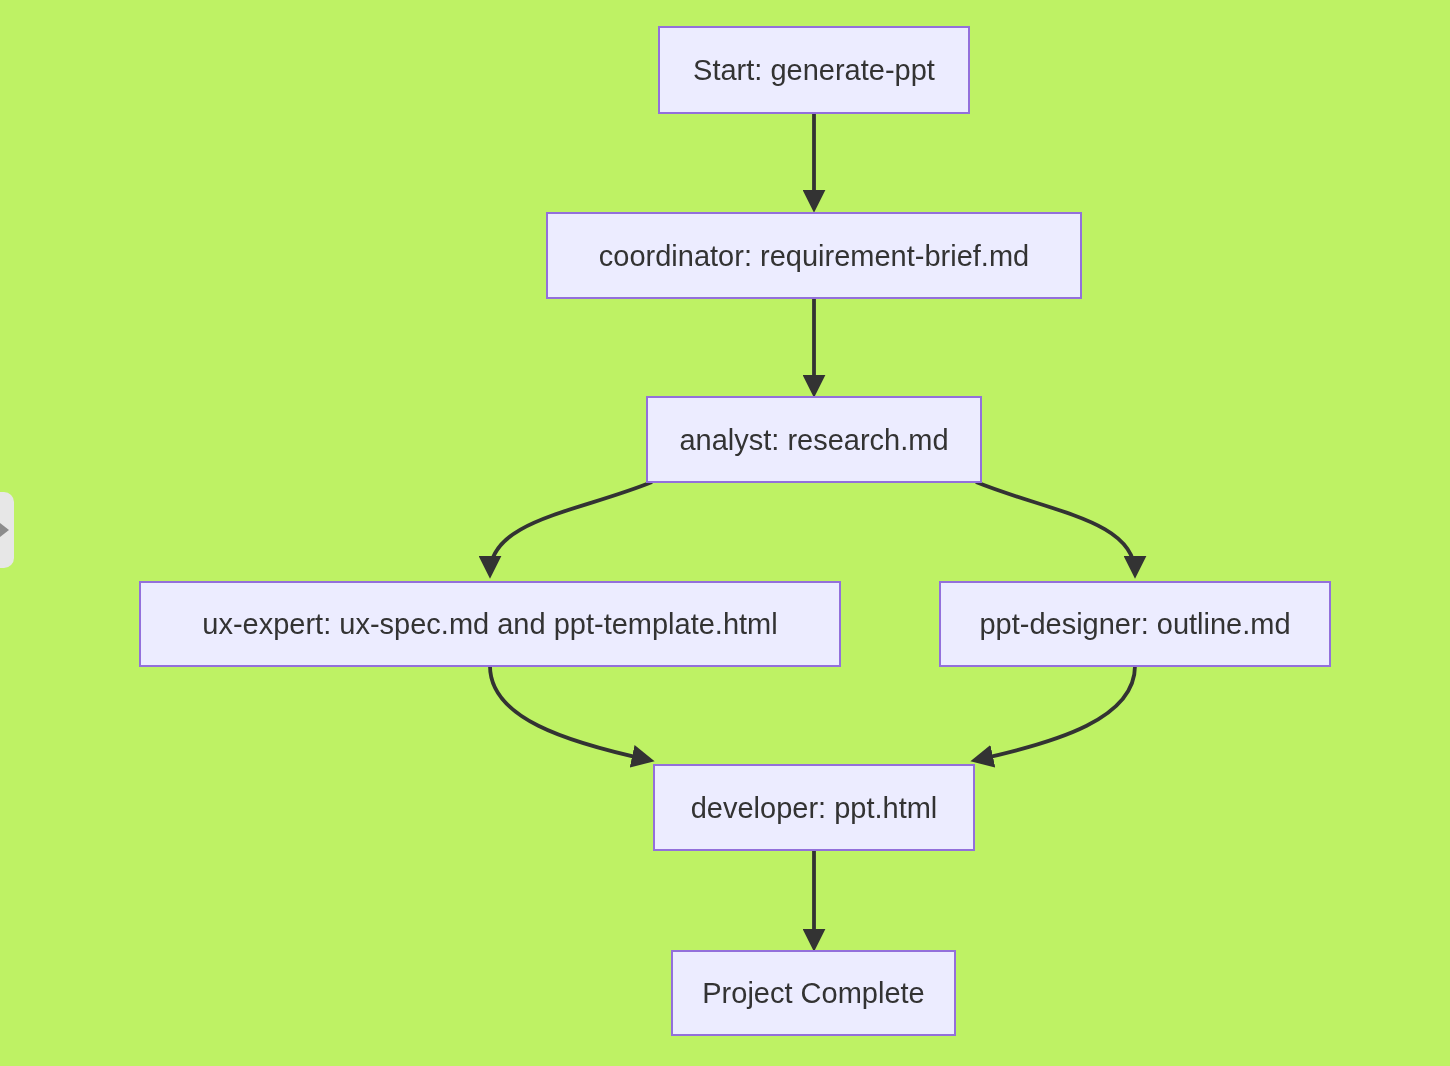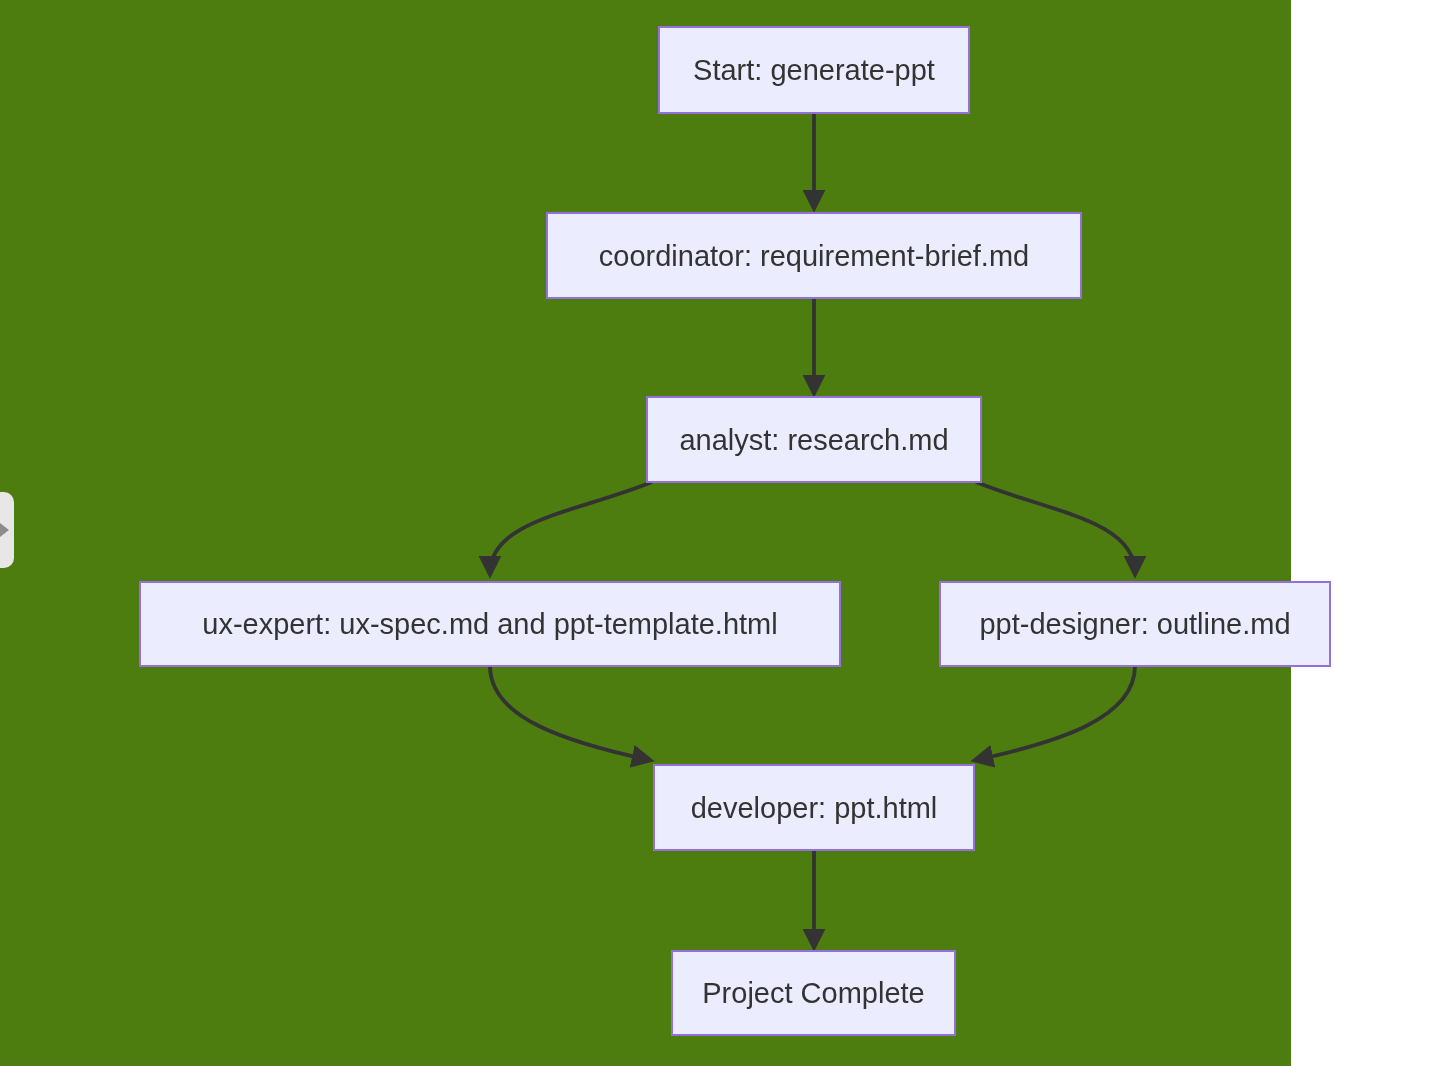--- a/index.html
+++ b/index.html
@@ -6,23 +6,23 @@
     margin: 0;
     padding: 0;
     width: 1450px;
     height: 1066px;
     background: #ffffff;
     overflow: hidden;
     font-family: "Liberation Sans", "DejaVu Sans", sans-serif;
   }
   .canvas {
     position: relative;
-    width: 1291px;
+    width: 1450px;
     height: 1066px;
-    background: #4d7c0f;
+    background: #bef264;
   }
   svg#flowchart {
     position: absolute;
     left: 0;
     top: 0;
     width: 1450px;
     height: 1066px;
     display: block;
   }
   svg#flowchart text {

